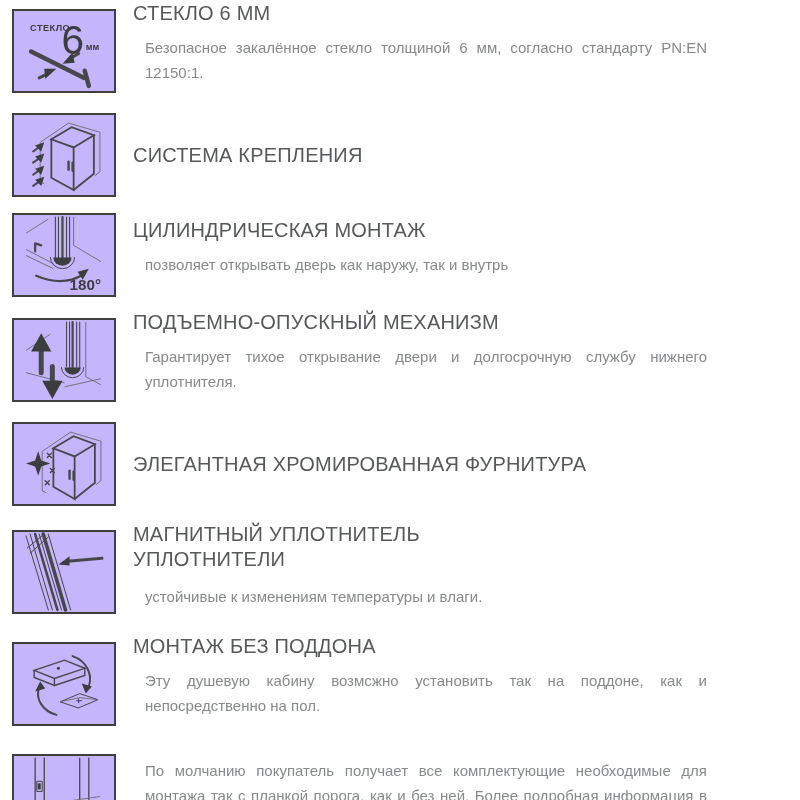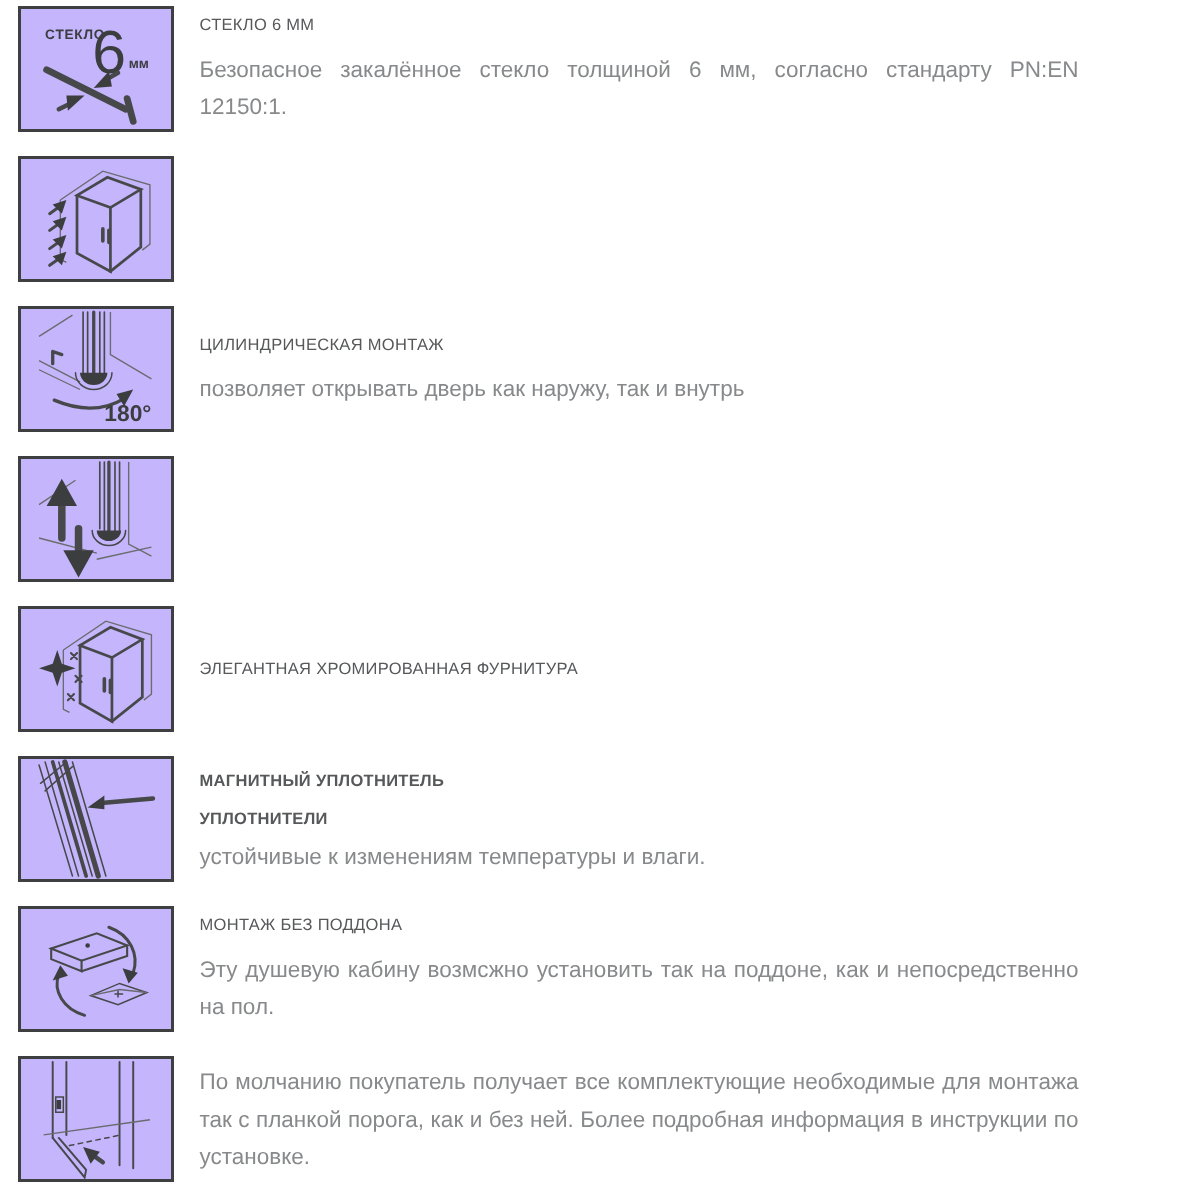--- a/index.html
+++ b/index.html
@@ -10,28 +10,28 @@
   }
   .page{padding:4px 0 0 12px;}
   .feature-row{display:flex;align-items:center;margin-bottom:16px;}
   .icon-box{
     flex:0 0 auto;width:104px;height:84px;box-sizing:border-box;
     border:2.5px solid #3e3f41;background:#c4b5fd;
   }
   .icon-box svg{display:block;width:100%;height:100%;}
   .text-col{margin-left:17px;width:586px;}
   .feature-title{
-    font-size:11px;line-height:19px;color:#57585a;
+    font-size:20px;line-height:19px;color:#57585a;
     letter-spacing:.2px;margin:0 0 7px 0;font-weight:400;
   }
   .feature-title:last-child{margin-bottom:0;}
-  .feature-title.tight{line-height:25px;margin:0;font-weight:bold;}
+  .feature-title.tight{line-height:25px;margin:0;}
   .feature-desc{
     font-size:15px;line-height:25px;color:#87898b;
-    margin:0;text-align:justify;
+    margin:12px;text-align:justify;
   }
   
   .icon-box svg *{vector-effect:non-scaling-stroke;}
   .ln{stroke:#47484a;fill:none;stroke-linecap:round;}
   .thin{stroke:#6a6b6d;stroke-width:.9;fill:none;}
   .fill{fill:#3c3d3f;stroke:none;}
   .itx{fill:#3c3d3f;font-family:"Liberation Sans",sans-serif;}
 </style>
 </head>
 <body>
@@ -74,20 +74,21 @@
           <line class="ln" x1="9" y1="47" x2="16" y2="42" stroke-width="2"></line>
           <polygon class="fill" points="20,38 11,41 17,47"></polygon>
           <line class="ln" x1="9" y1="59" x2="16" y2="54" stroke-width="2"></line>
           <polygon class="fill" points="20,50 11,53 17,59"></polygon>
           <line class="ln" x1="9" y1="70" x2="16" y2="65" stroke-width="2"></line>
           <polygon class="fill" points="20,61 11,64 17,70"></polygon>
         </g>
       </svg>
     </div>
     <div class="text-col">
+      <div class="feature-title">СИСТЕМА КРЕПЛЕНИЯ</div>
     </div>
   </div>
 
   <div class="feature-row">
     <div class="icon-box">
       <svg viewBox="0 0 79 79">
         <path class="thin" d="M49 2 L49 30 L76 46"></path>
         <path class="thin" d="M2 18 L24 4"></path>
         <path class="thin" d="M2 34 L29 48"></path>
         <path class="thin" d="M2 40 L29 53"></path>
@@ -123,20 +124,24 @@
         <line class="ln" x1="52" y1="2" x2="52" y2="48" stroke-width="1.1"></line>
         <line class="ln" x1="55" y1="2" x2="55" y2="47" stroke-width="1.1"></line>
         <path class="fill" d="M40 47 a8 7 0 0 0 16 0 Z"></path>
         <path class="ln" stroke-width="1" d="M37 47 a11 10 0 0 0 22 0"></path>
         <line class="ln" x1="17" y1="30" x2="17" y2="52" stroke-width="5"></line>
         <polygon class="fill" points="17,13 7,31 27,31"></polygon>
         <line class="ln" x1="28" y1="46" x2="28" y2="62" stroke-width="5"></line>
         <polygon class="fill" points="28,78 18,60 38,60"></polygon>
       </svg>
     </div>
+    <div class="text-col">
+      <div class="feature-title">ПОДЪЕМНО-ОПУСКНЫЙ МЕХАНИЗМ</div>
+      <p class="feature-desc">Гарантирует тихое открывание двери и долгосрочную службу нижнего уплотнителя.</p>
+    </div>
   </div>
 
   <div class="feature-row">
     <div class="icon-box">
       <svg viewBox="0 0 79 79">
         <path class="thin" d="M18 27 L18 66 L22 68"></path>
         <path class="thin" d="M18 27 L46 8 L76 17 L76 56 L71 60"></path>
         <path class="ln" stroke-width="1.8" d="M29 24 L49 12 L70 20 L50 32 Z"></path>
         <path class="ln" stroke-width="1.8" d="M29 24 L29 62 L50 74 L50 32"></path>
         <path class="ln" stroke-width="1.8" d="M70 20 L70 58 L50 74"></path>

